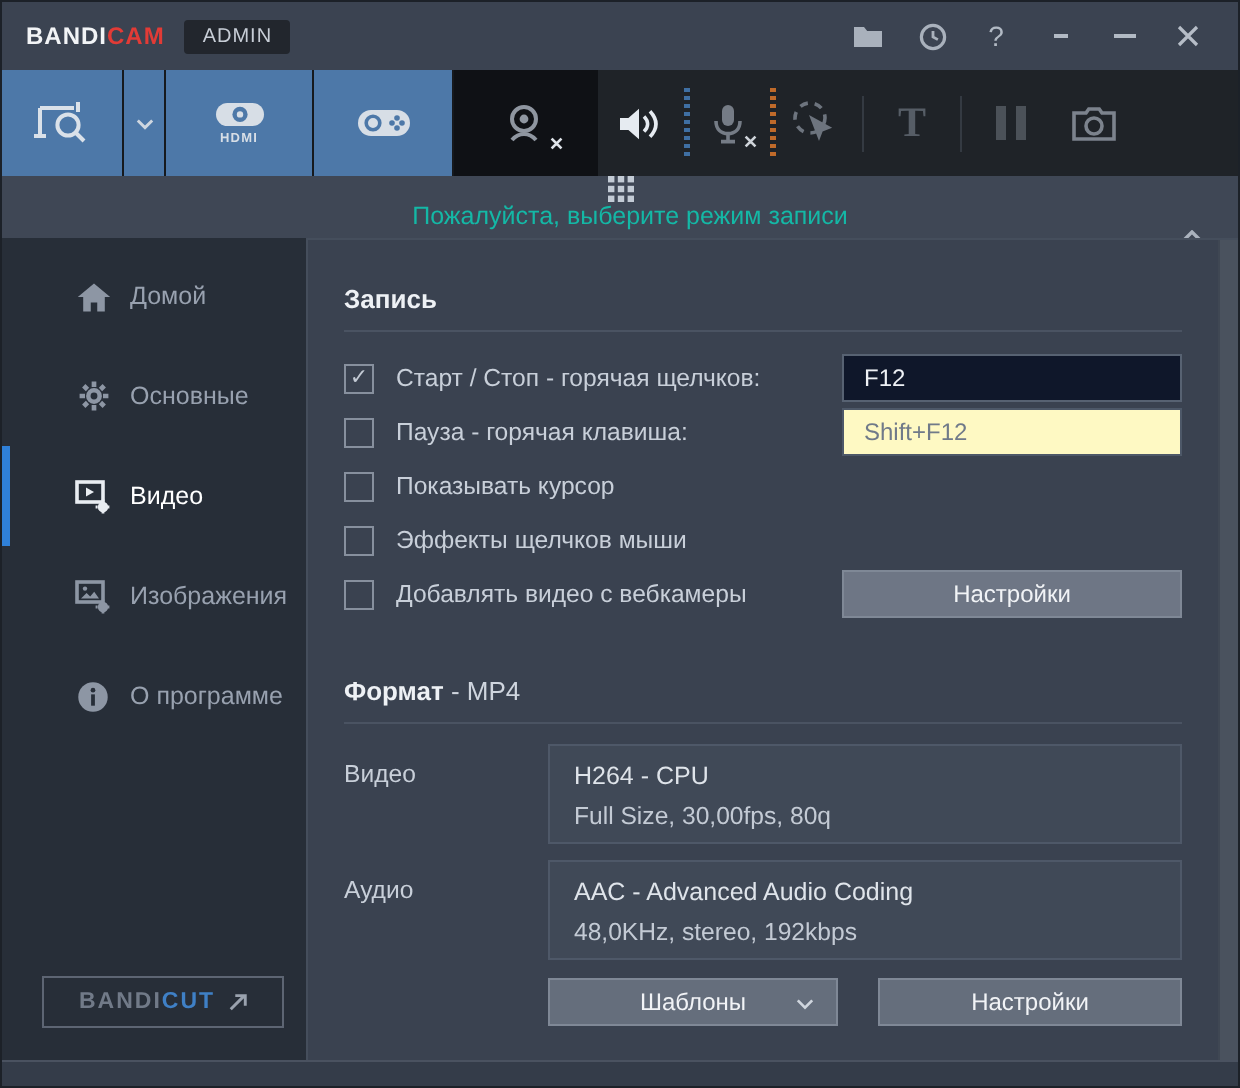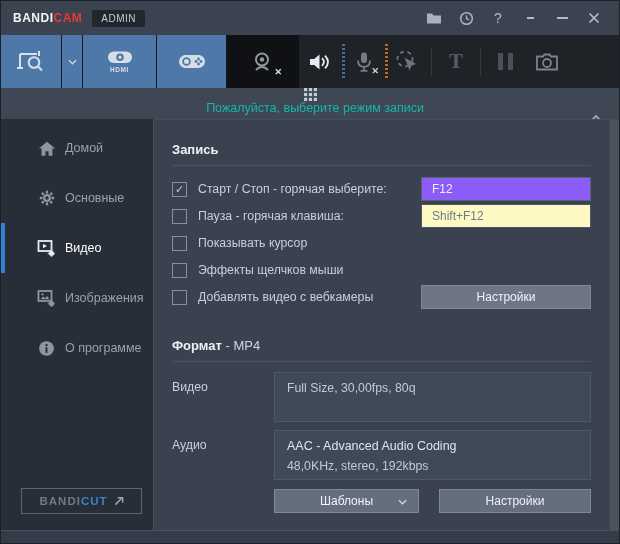--- a/index.html
+++ b/index.html
@@ -79,21 +79,21 @@
   .sec-title { color:#eef1f5; font-size:13px; font-weight:bold; }
   .sec-title .suffix { font-weight:normal; color:#cfd5de; }
   .sec-rule { border:none; border-top:1px solid #4a5362; margin:8px 0 10px 0; }
 
   .row { height:26px; margin-bottom:1px; display:flex; align-items:center; }
   .checkbox { width:15px; height:15px; border:1px solid #87909e; margin-right:11px;
               display:flex; align-items:center; justify-content:center;
               color:#c3cad4; font-size:11px; line-height:1; flex:0 0 auto; }
   .row .lbl { color:#c8cfd9; font-size:12.3px; }
   .row .right { margin-left:auto; width:170px; }
-  .hotkey-input { width:170px; height:24px; background:#8b5cf6; border:1px solid #576272;
+  .hotkey-input { width:170px; height:24px; background:#0f172a; border:1px solid #576272;
                   color:#eef1f5; font-size:12px; padding:0 10px; outline:none;
                   font-family:"Liberation Sans", sans-serif; }
   .hotkey-input.disabled { color:#707a89; background:#fef9c3; border-color:#4d5868; }
   .gray-btn { height:24px; background:#6e7685; border:1px solid #7f8896; color:#f1f3f6;
               font-size:12px; display:flex; align-items:center; justify-content:center;
               font-family:"Liberation Sans", sans-serif; }
 
   .format-title { margin-top:28px; }
   .fmt-row { display:flex; margin-bottom:8px; }
   .fmt-label { width:102px; padding-top:8px; color:#c8cfd9; font-size:12.3px; flex:0 0 auto; }
@@ -355,21 +355,21 @@
         </span>
       </div>
     </div>
 
     <div class="main">
       <div class="sec-title">Запись</div>
       <hr class="sec-rule">
 
       <div class="row">
         <span class="checkbox">✓</span>
-        <span class="lbl">Старт / Стоп - горячая выберите:</span>
+        <span class="lbl">Старт / Стоп - горячая щелчков:</span>
         <span class="right"><input class="hotkey-input" readonly="" value="F12" style=""></span>
       </div>
       <div class="row">
         <span class="checkbox"></span>
         <span class="lbl">Пауза - горячая клавиша:</span>
         <span class="right"><input class="hotkey-input disabled" readonly="" value="Shift+F12" style=""></span>
       </div>
       <div class="row">
         <span class="checkbox"></span>
         <span class="lbl">Показывать курсор</span>
@@ -387,20 +387,21 @@
       </div>
 
       <div class="sec-title format-title">
         <span>Формат</span><span class="suffix"> - MP4</span>
       </div>
       <hr class="sec-rule">
 
       <div class="fmt-row">
         <span class="fmt-label">Видео</span>
         <div class="fmt-box">
+          <div class="l1">H264 - CPU</div>
           <div class="l2">Full Size, 30,00fps, 80q</div>
         </div>
       </div>
       <div class="fmt-row">
         <span class="fmt-label">Аудио</span>
         <div class="fmt-box">
           <div class="l1">AAC - Advanced Audio Coding</div>
           <div class="l2">48,0KHz, stereo, 192kbps</div>
         </div>
       </div>

